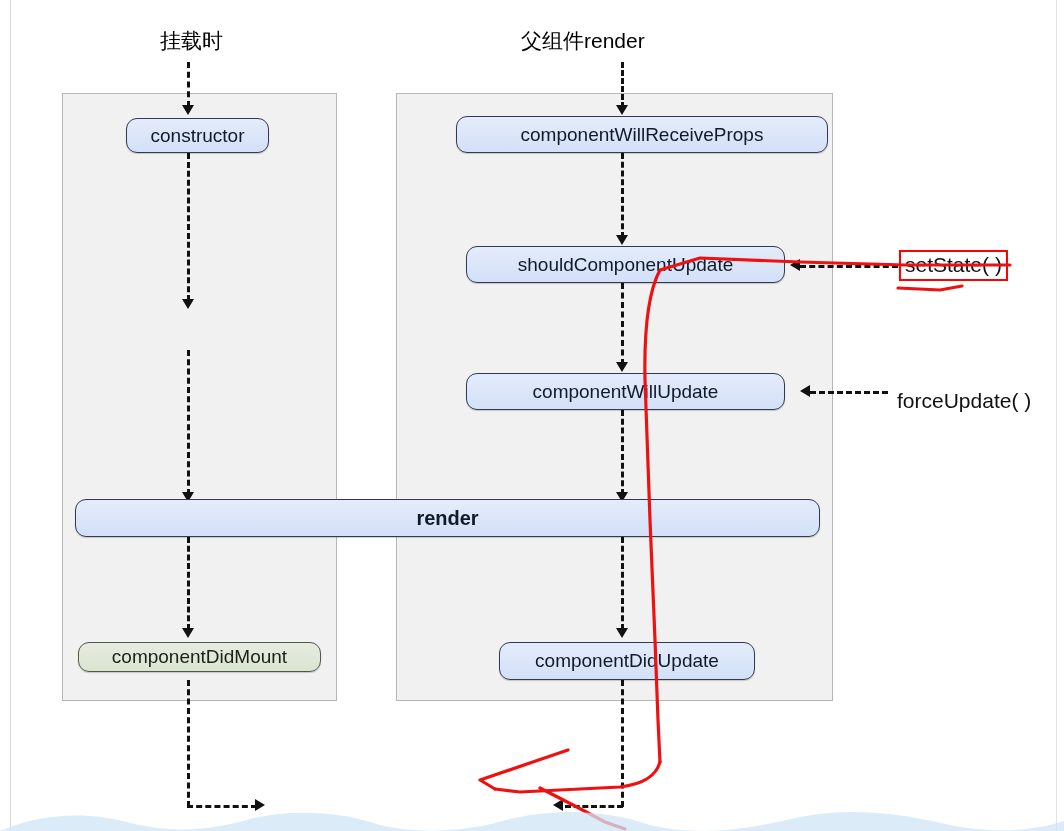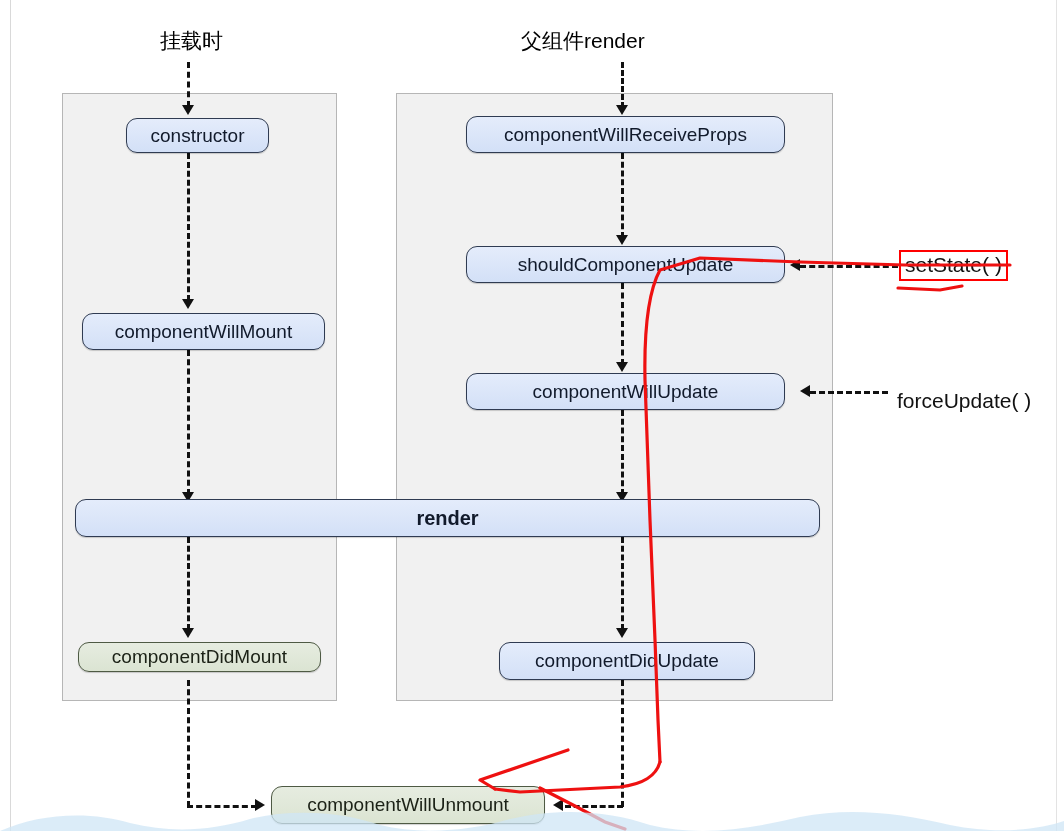--- a/index.html
+++ b/index.html
@@ -185,35 +185,33 @@
   <div class="arrow-left" style="left:553px; top:799px;"></div>
 
   <div class="hline" style="left:800px; top:265px; width:98px;"></div>
   <div class="arrow-left" style="left:790px; top:259px;"></div>
 
   <div class="hline" style="left:810px; top:391px; width:78px;"></div>
   <div class="arrow-left" style="left:800px; top:385px;"></div>
 
   <div class="node blue" style="left:126px; top:118px; width:143px; height:35px;">constructor</div>
 
-  <div class="node blue" style="left:82px; top:313px; width:243px; height:37px;">componentWillMount</div>
 
   <div class="node green" style="left:78px; top:642px; width:243px; height:30px;">componentDidMount</div>
 
-  <div class="node blue" style="left:466px; top:116px; width:319px; height:37px;text-align:center;">componentWillReceiveProps</div>
+  <div class="node blue" style="left:456px; top:116px; width:372px; height:37px;text-align:center;">componentWillReceiveProps</div>
 
   <div class="node blue" style="left:466px; top:246px; width:319px; height:37px;">shouldComponentUpdate</div>
 
   <div class="node blue" style="left:466px; top:373px; width:319px; height:37px;">componentWillUpdate</div>
 
   <div class="node blue wide" style="left:75px; top:499px; width:745px; height:38px;">render</div>
 
   <div class="node blue" style="left:499px; top:642px; width:256px; height:38px;">componentDidUpdate</div>
 
-  <div class="node green" style="left:271px; top:786px; width:274px; height:38px;">componentWillUnmount</div>
 
   <div class="anno boxed" style="left:899px; top:250px;">setState( )</div>
 
   <div class="anno" style="left:897px; top:390px;">forceUpdate( )</div>
 
   <svg id="ink" viewBox="0 0 1064 831">
 
     <path d="M 1010 265 L 905 265 L 800 262 L 700 258 L 660 270
              C 648 292, 644 330, 645 380
              L 650 520 L 655 640 L 658 720 L 660 762" fill="none" stroke="#ee1111" stroke-width="3.2" stroke-linecap="round" stroke-linejoin="round"></path>

